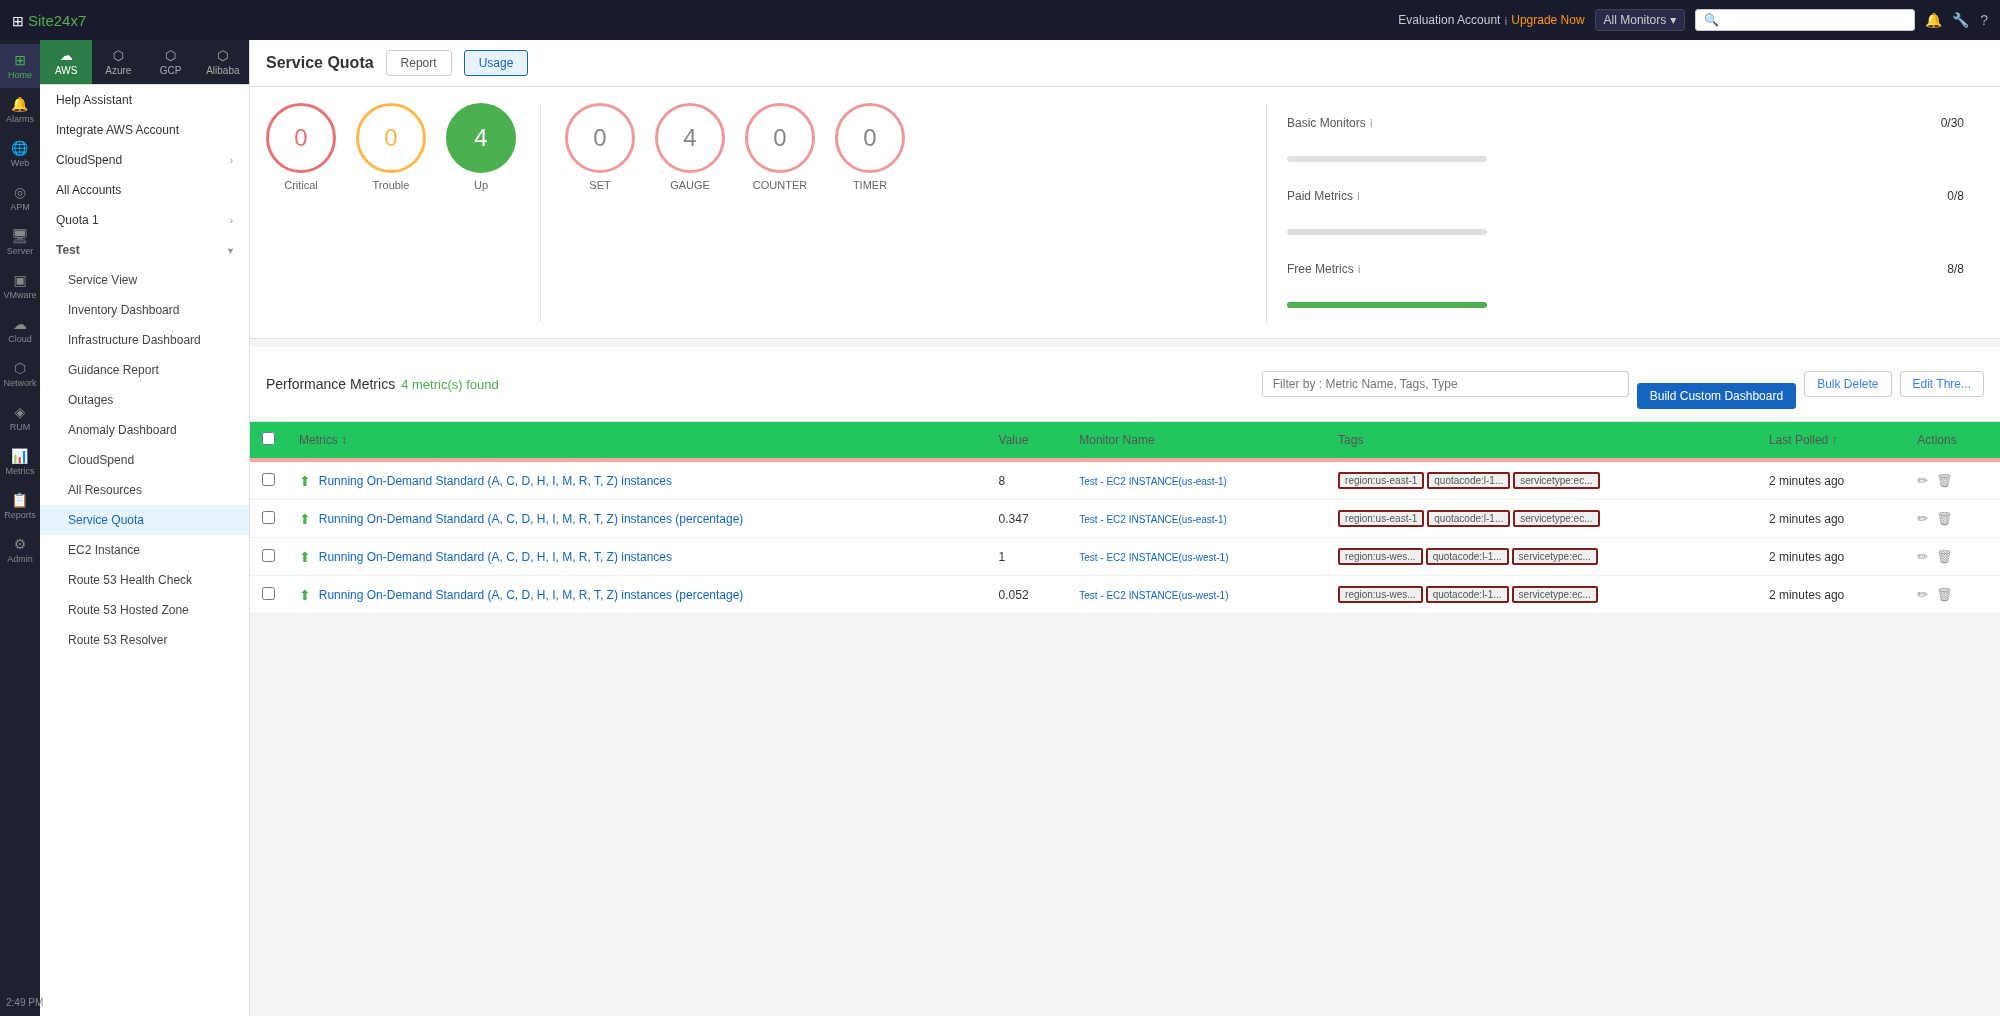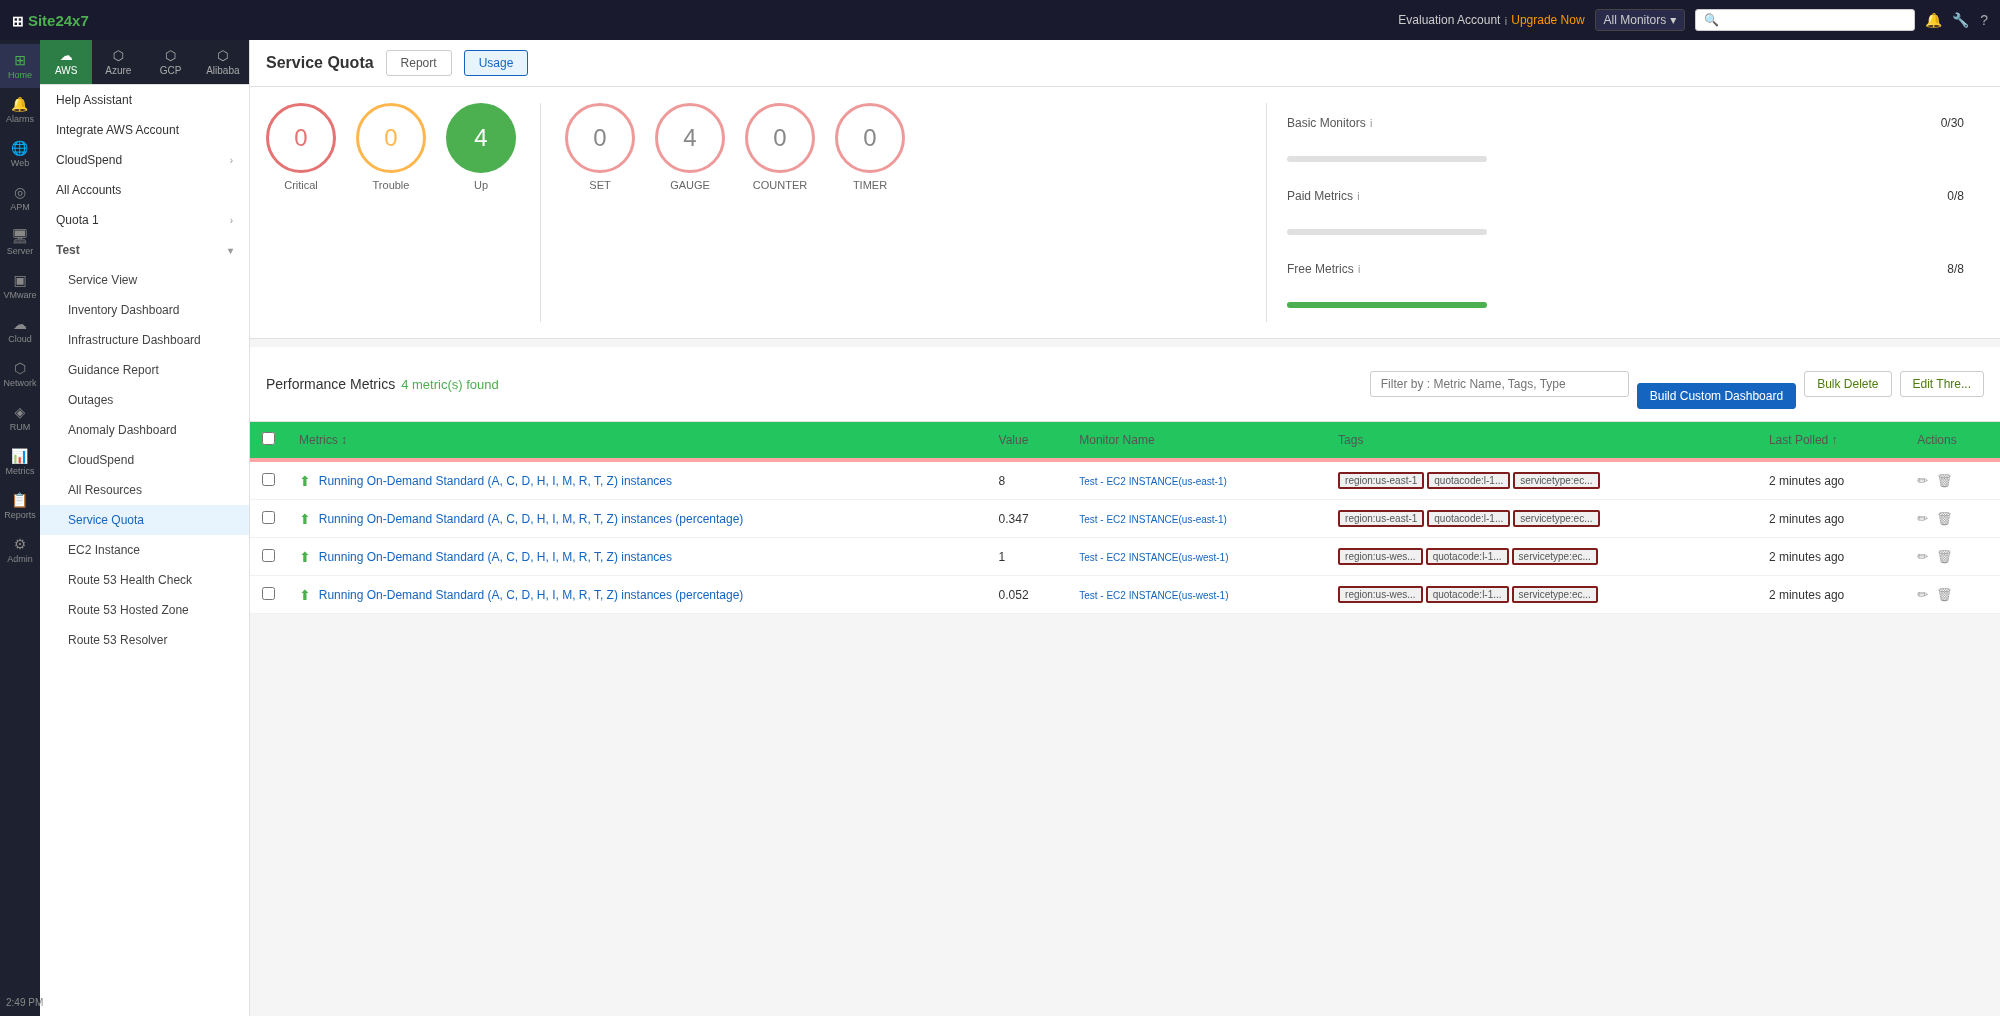--- a/index.html
+++ b/index.html
@@ -1,20 +1,20 @@
 <!DOCTYPE html>
 <html><head>
   <meta charset="utf-8">
   <style>
     * { box-sizing: border-box; margin: 0; padding: 0; }
     body { font-family: -apple-system, BlinkMacSystemFont, 'Segoe UI', Arial, sans-serif; font-size: 13px; background: #f5f5f5; display: flex; flex-direction: column; height: 100vh; overflow: hidden; }
 
     
     .topbar { height: 40px; background: #1a1a2e; display: flex; align-items: center; padding: 0 12px; gap: 12px; flex-shrink: 0; }
-    .topbar-logo { color: #4caf50; font-weight: 700; font-size: 15px; }
+    .topbar-logo { color: #4caf50; font-weight: 400; font-size: 15px; }
     .topbar-logo span { color: #fff; }
     .topbar-right { margin-left: auto; display: flex; align-items: center; gap: 10px; }
     .eval-account { color: #ccc; font-size: 12px; display: flex; align-items: center; gap: 4px; }
     .upgrade-now { color: #ff9800; font-size: 12px; cursor: pointer; }
     .monitor-select { background: #2a2a4a; color: #ccc; border: 1px solid #444; border-radius: 3px; padding: 3px 8px; font-size: 12px; display: flex; align-items: center; gap: 4px; cursor: pointer; }
     .search-bar { background: #fff; border: 1px solid #ccc; border-radius: 3px; padding: 3px 8px; width: 220px; font-size: 12px; display: flex; align-items: center; gap: 4px; }
     .search-input { border: none; outline: none; font-size: 12px; width: 100%; }
     .topbar-icons { display: flex; gap: 10px; align-items: center; }
     .topbar-icon { color: #aaa; font-size: 14px; cursor: pointer; }
 
@@ -74,22 +74,22 @@
     .info-icon { color: #999; font-size: 11px; cursor: pointer; }
     .metrics-bar { width: 200px; height: 6px; background: #e0e0e0; border-radius: 3px; margin: 2px 0; }
     .metrics-bar-fill { height: 100%; border-radius: 3px; background: #4caf50; }
 
     
     .perf-section { background: #fff; margin-top: 8px; }
     .perf-header { padding: 12px 16px; display: flex; align-items: center; justify-content: space-between; border-bottom: 1px solid #e0e0e0; }
     .perf-title { font-size: 14px; font-weight: 500; color: #333; }
     .perf-found { font-size: 13px; color: #4caf50; font-weight: 500; }
     .perf-actions { display: flex; gap: 8px; align-items: center; }
-    .filter-input { border: 1px solid #ccc; border-radius: 3px; padding: 5px 10px; font-size: 12px; width: 259px; color: #999; }
-    .action-btn { padding: 5px 12px; border: 1px solid #ccc; border-radius: 3px; font-size: 12px; cursor: pointer; background: #fff; color: #4d7c0f; white-space: nowrap; }
+    .filter-input { border: 1px solid #ccc; border-radius: 3px; padding: 5px 10px; font-size: 12px; width: 367px; color: #999; }
+    .action-btn { padding: 5px 12px; border: 1px solid #ccc; border-radius: 3px; font-size: 12px; cursor: pointer; background: #fff; color: #3b82f6; white-space: nowrap; }
     .action-btn.primary { background: #1565c0; color: #fff; border-color: #1565c0; margin-top: 24px; }
 
     
     .table-wrap { overflow-x: auto; }
     table { width: 100%; border-collapse: collapse; font-size: 12px; }
     thead tr { background: #22c55e; border-bottom: 4px solid #fca5a5; }
     th { padding: 10px 12px; text-align: left; color: #555; font-weight: 500; font-size: 12px; white-space: nowrap; }
     td { padding: 10px 12px; color: #333; border-bottom: 1px solid #f0f0f0; vertical-align: middle; }
     .metric-link { color: #1565c0; text-decoration: none; cursor: pointer; }
     .monitor-link { color: #1565c0; text-decoration: none; cursor: pointer; font-size: 10px; }

